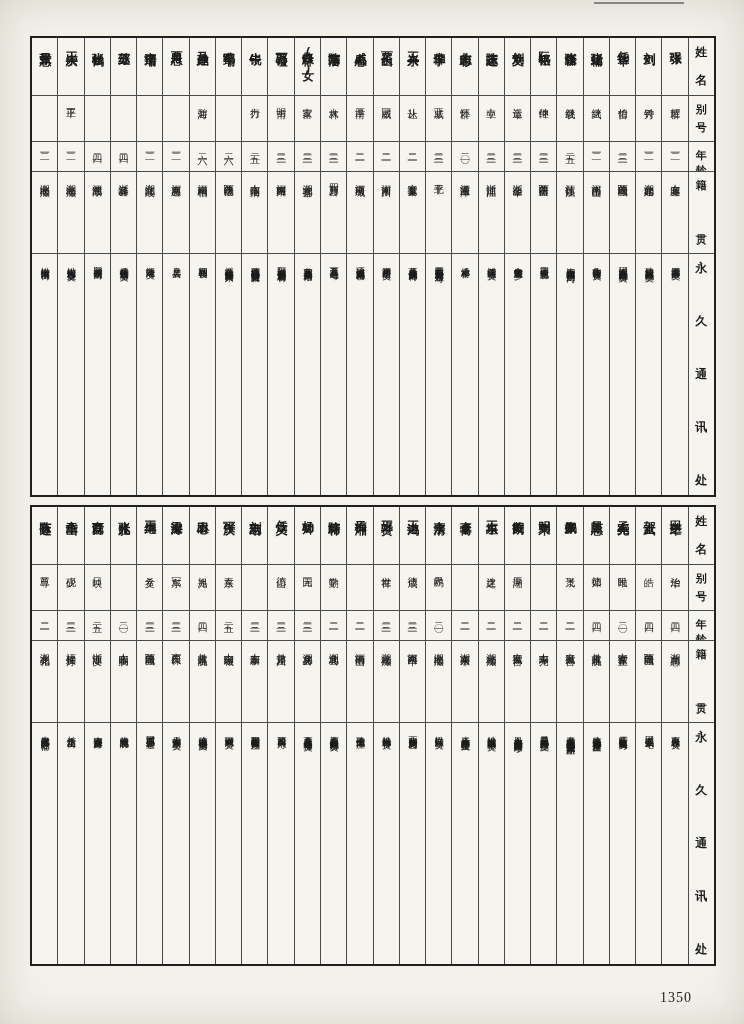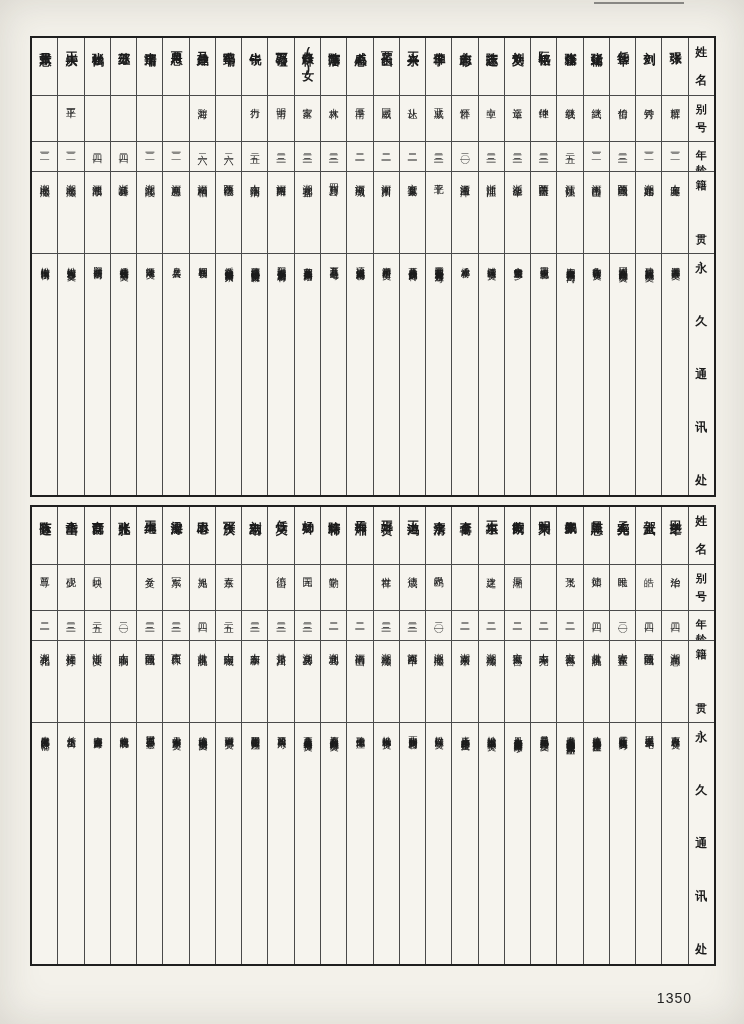--- a/index.html
+++ b/index.html
@@ -62,21 +62,21 @@
     justify-content:space-between;align-items:center;
     height:100%;width:100%;
   }
   .header-col .spread b{font-weight:bold;font-size:12px;}
   .header-col .r-alias .spread span,
   .header-col .r-age .spread span,
   .header-col .r-native .spread span{font-size:11px;font-weight:bold;}
   .header-col .r-address .spread span{font-size:12px;font-weight:bold;}
   .page-number{
     position:absolute;right:52px;bottom:18px;
-    font-family:Liberation Sans, sans-serif;
+    font-family:Liberation Serif, serif;
     font-size:14px;letter-spacing:1px;color:#222;
   }
   
   .scan-mark{position:absolute;top:2px;right:60px;width:90px;height:2px;background:#3a3a3a;opacity:.55;}
 </style>
 </head>
 <body>
 
 <div class="page">
   <div class="scan-mark"></div>

